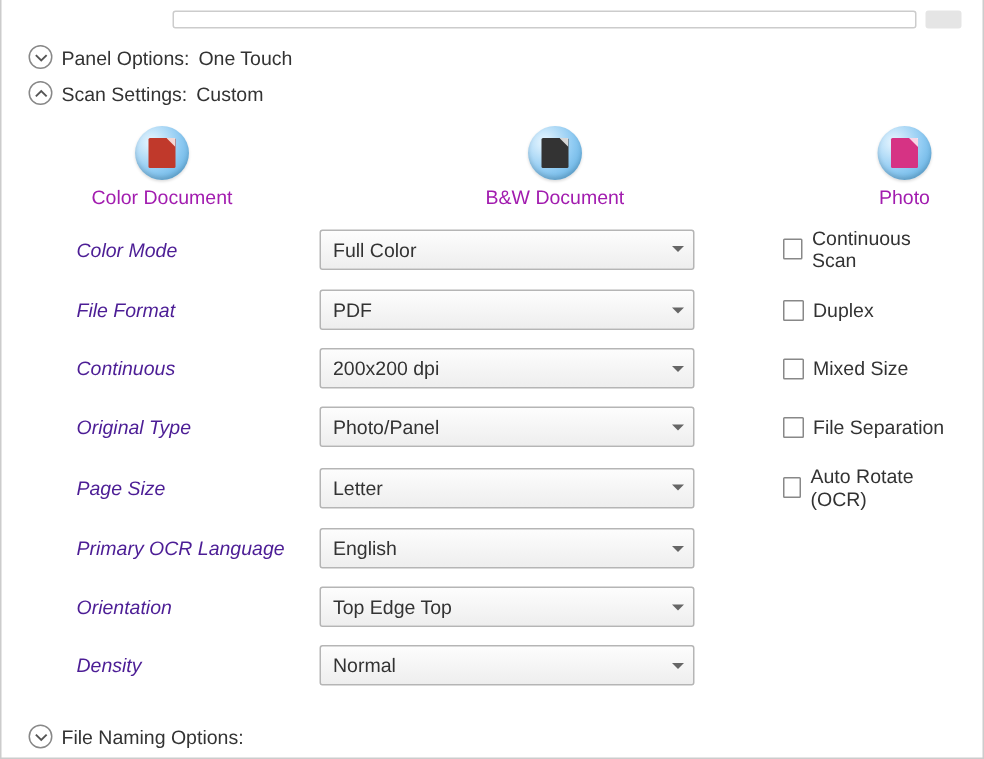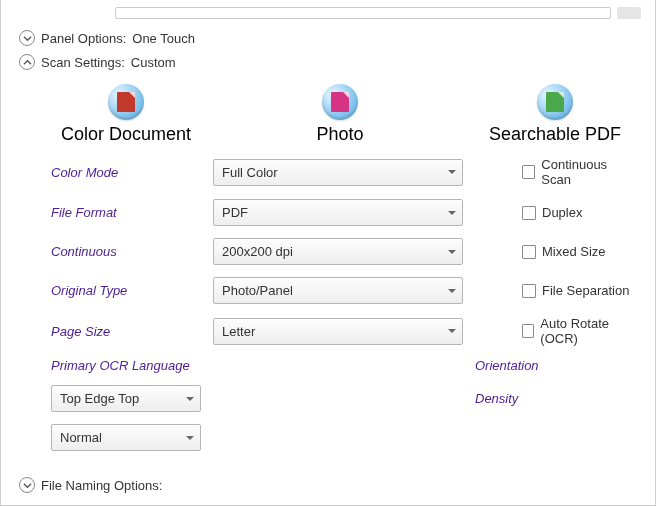--- a/index.html
+++ b/index.html
@@ -92,21 +92,21 @@
     position: absolute;
     top: 0; right: 0;
     width: 6px; height: 6px;
     background: rgba(255,255,255,0.8);
     clip-path: polygon(100% 0, 0 0, 100% 100%);
   }
   .orb.red .page { background: #c0392b; }
   .orb.gray .page { background: #333; }
   .orb.pink .page { background: #d63384; }
   .orb.green .page { background: #4aa84a; }
-  .profile span { font-size: 18px; color: #000000; text-align: center; }
+  .profile span { font-size: 13px; color: #a21caf; text-align: center; }
 
   .settings-grid {
     display: grid;
     grid-template-columns: 150px 250px 160px;
     column-gap: 12px;
     row-gap: 12px;
     align-items: center;
   }
   .settings-grid .lbl { font-size: 13px; color: #4c1d95; font-style: italic; }
   .dropdown {
@@ -181,31 +181,31 @@
 <div class="section-body">
 
   <div class="profiles">
     <div class="profile">
       <div class="orb red">
           <div class="page"></div>
         </div>
       <span>Color Document</span>
     </div>
     <div class="profile">
+      <div class="orb gray">
+          <div class="page"></div>
+        </div>
+      <span>B&amp;W Document</span>
+    </div>
+    <div class="profile">
       <div class="orb pink">
           <div class="page"></div>
         </div>
       <span>Photo</span>
     </div>
-    <div class="profile">
-      <div class="orb green">
-          <div class="page"></div>
-        </div>
-      <span>Searchable PDF</span>
-    </div>
   </div>
 
   <div class="settings-grid">
 
     <div class="lbl">Color Mode</div>
     <div class="dropdown">
         <span>Full Color</span>
       </div>
     <label class="chk">
         <span class="box"></span>
@@ -242,20 +242,23 @@
     <div class="lbl">Page Size</div>
     <div class="dropdown">
         <span>Letter</span>
       </div>
     <label class="chk">
         <span class="box"></span>
         <span>Auto Rotate (OCR)</span>
       </label>
 
     <div class="lbl">Primary OCR Language</div>
+    <div class="dropdown">
+        <span>English</span>
+      </div>
     <div></div>
 
     <div class="lbl">Orientation</div>
     <div class="dropdown">
         <span>Top Edge Top</span>
       </div>
     <div></div>
 
     <div class="lbl">Density</div>
     <div class="dropdown">

